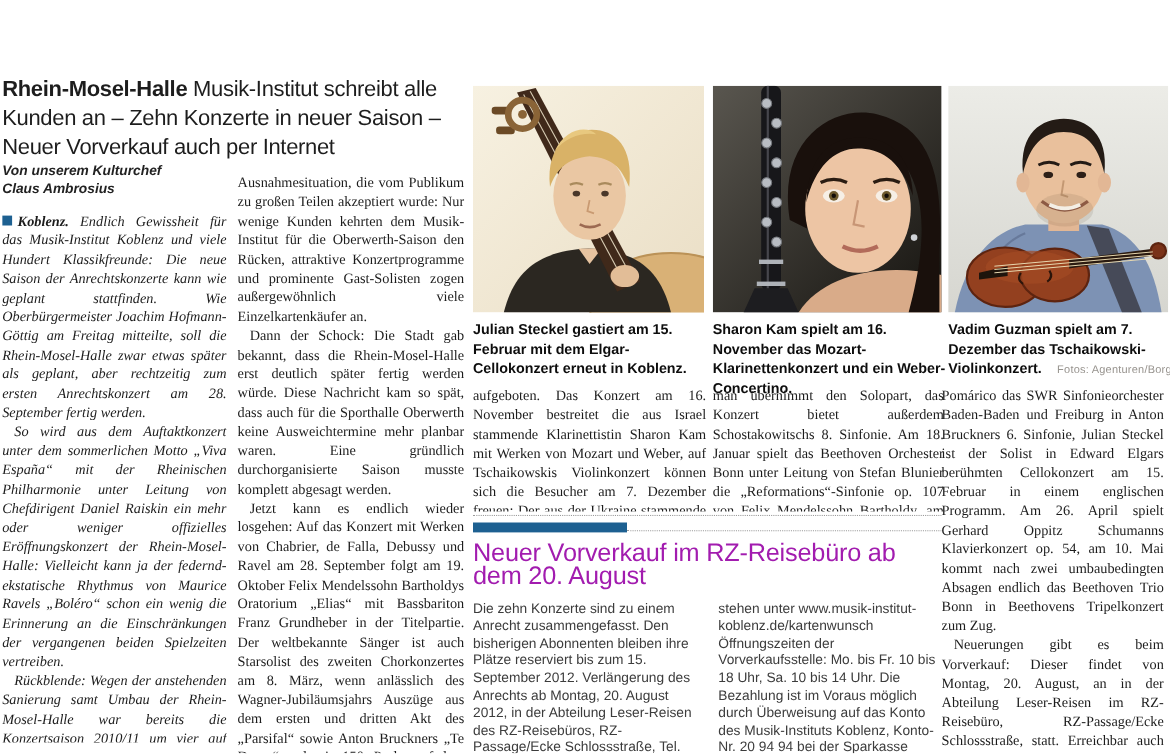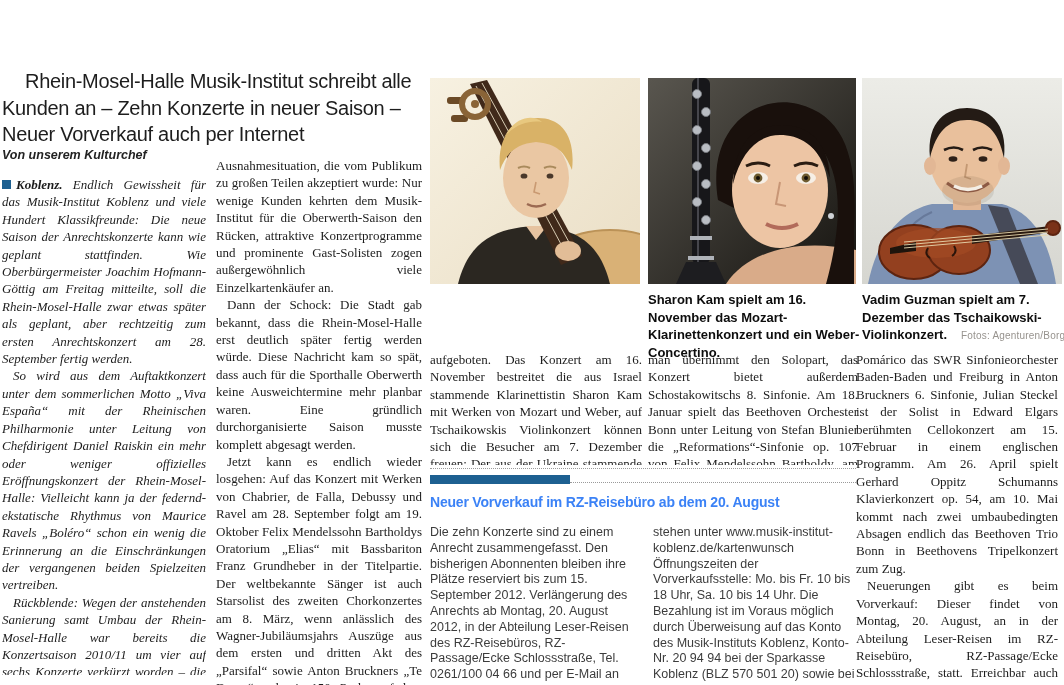--- a/index.html
+++ b/index.html
@@ -7,21 +7,21 @@
   .page{position:relative;width:1064px;height:685px;background:#fff;overflow:hidden;
         font-family:"Liberation Serif",serif;color:#1c1c1c;}
 
   .headline{position:absolute;left:0;top:-4px;width:1064px;
             font-family:"Liberation Serif",serif;font-weight:bold;font-size:57px;
             line-height:62px;letter-spacing:-1px;color:#050505;white-space:nowrap;}
 
   .subhead{position:absolute;left:2px;top:68px;width:424px;
            font-family:"Liberation Sans",sans-serif;font-size:20px;line-height:26.5px;
            color:#1d1d1d;letter-spacing:-0.3px;}
-  .subhead b{font-weight:normal;margin-left:23px;}
+  .subhead b{font-weight:bold;}
 
   .byline{font-family:"Liberation Sans",sans-serif;font-weight:bold;font-size:12.5px;
           line-height:16px;color:#222;margin:0 0 13px 0;}
 
   .col{position:absolute;overflow:hidden;}
   .col p{margin:0;font-size:13px;line-height:17.4px;text-align:justify;}
   .col p.ind{text-indent:11px;}
   .sq{display:inline-block;width:9px;height:9px;background:#1d6091;margin-right:5px;
       vertical-align:baseline;}
   .lead-city{font-weight:bold;}
@@ -32,40 +32,41 @@
   .caption{position:absolute;font-family:"Liberation Sans",sans-serif;font-weight:bold;
            font-size:13px;line-height:17.5px;color:#0d0d0d;}
   .credit{font-family:"Liberation Sans",sans-serif;font-weight:normal;font-size:10px;
           letter-spacing:0.2px;color:#97938e;margin-left:14px;white-space:nowrap;}
 
   .infobox{position:absolute;left:430px;top:468px;width:426px;height:217px;overflow:hidden;}
   .infobox .toprule{border-top:1px dotted #9a9a9a;height:0;margin-bottom:6px;}
   .infobox .barrow{display:flex;align-items:flex-end;height:9px;margin-bottom:8px;}
   .infobox .bluebar{width:140px;height:9px;background:#1d6091;flex:0 0 auto;}
   .infobox .bardots{flex:1;border-bottom:1px dotted #9a9a9a;height:0;margin-bottom:1px;}
-  .box-title{font-family:"Liberation Sans",sans-serif;font-weight:bold;font-size:14px;
-             line-height:21px;color:#3b82f6;margin:0 0 12px 0;letter-spacing:-0.2px;}
+  .box-title{font-family:"Liberation Sans",sans-serif;font-weight:normal;font-size:23px;
+             line-height:21px;color:#a21caf;margin:0 0 12px 0;letter-spacing:-0.2px;}
   .box-cols{display:flex;gap:20px;}
   .box-col{flex:1;font-family:"Liberation Sans",sans-serif;font-size:12.5px;
            line-height:15.8px;color:#3c3c3c;}
   .box-col p{margin:0;}
 </style>
 </head>
 <body>
 
 <div class="page">
 
 
   <div class="subhead">
     <b>Rhein-Mosel-Halle</b><span> Musik-Institut schreibt alle Kunden an – Zehn Konzerte in neuer Saison – Neuer Vorverkauf auch per Internet</span>
   </div>
 
   <div class="col" style="left:2px;top:147px;width:204px;height:528px;font-style:italic;">
     <div class="byline">
       <div>Von unserem Kulturchef</div>
+      <div>Claus Ambrosius</div>
     </div>
     <p><span class="sq"></span><span class="lead-city">Koblenz.</span><span> Endlich Gewissheit für das Musik-Institut Koblenz und viele Hundert Klassikfreunde: Die neue Saison der Anrechtskonzerte kann wie geplant stattfinden. Wie Oberbürgermeister Joachim Hofmann-Göttig am Freitag mitteilte, soll die Rhein-Mosel-Halle zwar etwas später als geplant, aber rechtzeitig zum ersten Anrechtskonzert am 28. September fertig werden.</span></p>
     <p class="ind">So wird aus dem Auftaktkonzert unter dem sommerlichen Motto „Viva España“ mit der Rheinischen Philharmonie unter Leitung von Chefdirigent Daniel Raiskin ein mehr oder weniger offizielles Eröffnungskonzert der Rhein-Mosel-Halle: Vielleicht kann ja der federnd-ekstatische Rhythmus von Maurice Ravels „Boléro“ schon ein wenig die Erinnerung an die Einschränkungen der vergangenen beiden Spielzeiten vertreiben.</p>
     <p class="ind">Rückblende: Wegen der anstehenden Sanierung samt Umbau der Rhein-Mosel-Halle war bereits die Konzertsaison 2010/11 um vier auf sechs Konzerte verkürzt worden – die Reihe der Anrechtskonzerte zog in die mit großem technischen Aufwand zur Konzerthalle aufgewertete Sporthalle Oberwerth um. Eine</p>
   </div>
 
   <div class="col" style="left:216px;top:157px;width:206px;height:528px;">
     <p>Ausnahmesituation, die vom Publikum zu großen Teilen akzeptiert wurde: Nur wenige Kunden kehrten dem Musik-Institut für die Oberwerth-Saison den Rücken, attraktive Konzertprogramme und prominente Gast-Solisten zogen außergewöhnlich viele Einzelkartenkäufer an.</p>
     <p class="ind">Dann der Schock: Die Stadt gab bekannt, dass die Rhein-Mosel-Halle erst deutlich später fertig werden würde. Diese Nachricht kam so spät, dass auch für die Sporthalle Oberwerth keine Ausweichtermine mehr planbar waren. Eine gründlich durchorganisierte Saison musste komplett abgesagt werden.</p>
     <p class="ind">Jetzt kann es endlich wieder losgehen: Auf das Konzert mit Werken von Chabrier, de Falla, Debussy und Ravel am 28. September folgt am 19. Oktober Felix Mendelssohn Bartholdys Oratorium „Elias“ mit Bassbariton Franz Grundheber in der Titelpartie. Der weltbekannte Sänger ist auch Starsolist des zweiten Chorkonzertes am 8. März, wenn anlässlich des Wagner-Jubiläumsjahrs Auszüge aus dem ersten und dritten Akt des „Parsifal“ sowie Anton Bruckners „Te Deum“ und sein 150. Psalm auf dem Programm stehen. Auch in den anderen Konzerten sind namhafte Interpreten</p>
@@ -179,20 +180,23 @@
       <g stroke="#e8d9b0" stroke-width="0.9">
         <line x1="42" y1="164" x2="186" y2="151"></line>
         <line x1="42" y1="167" x2="186" y2="154"></line>
         <line x1="42" y1="170" x2="186" y2="157"></line>
       </g>
       <path d="M66 170 q-4 6 2 10" stroke="#2a140a" stroke-width="2" fill="none"></path>
       <path d="M92 168 q4 6 -2 10" stroke="#2a140a" stroke-width="2" fill="none"></path>
     </svg>
   </figure>
 
+  <div class="caption" style="left:430px;top:291px;width:212px;">
+    <span>Julian Steckel gastiert am 15. Februar mit dem Elgar-Cellokonzert erneut in Koblenz.</span>
+  </div>
   <div class="caption" style="left:648px;top:291px;width:212px;">
     <span>Sharon Kam spielt am 16. November das Mozart-Klarinettenkonzert und ein Weber-Concertino.</span>
   </div>
   <div class="caption" style="left:862px;top:291px;width:202px;">
     <span>Vadim Guzman spielt am 7. Dezember das Tschaikowski-Violinkonzert.</span><span class="credit">Fotos: Agenturen/Borggreve</span>
   </div>
 
   <div class="col" style="left:430px;top:351px;width:212px;height:114px;">
     <p>aufgeboten. Das Konzert am 16. November bestreitet die aus Israel stammende Klarinettistin Sharon Kam mit Werken von Mozart und Weber, auf Tschaikowskis Violinkonzert können sich die Besucher am 7. Dezember freuen: Der aus der Ukraine stammende Vadim Gluz-</p>
   </div>

